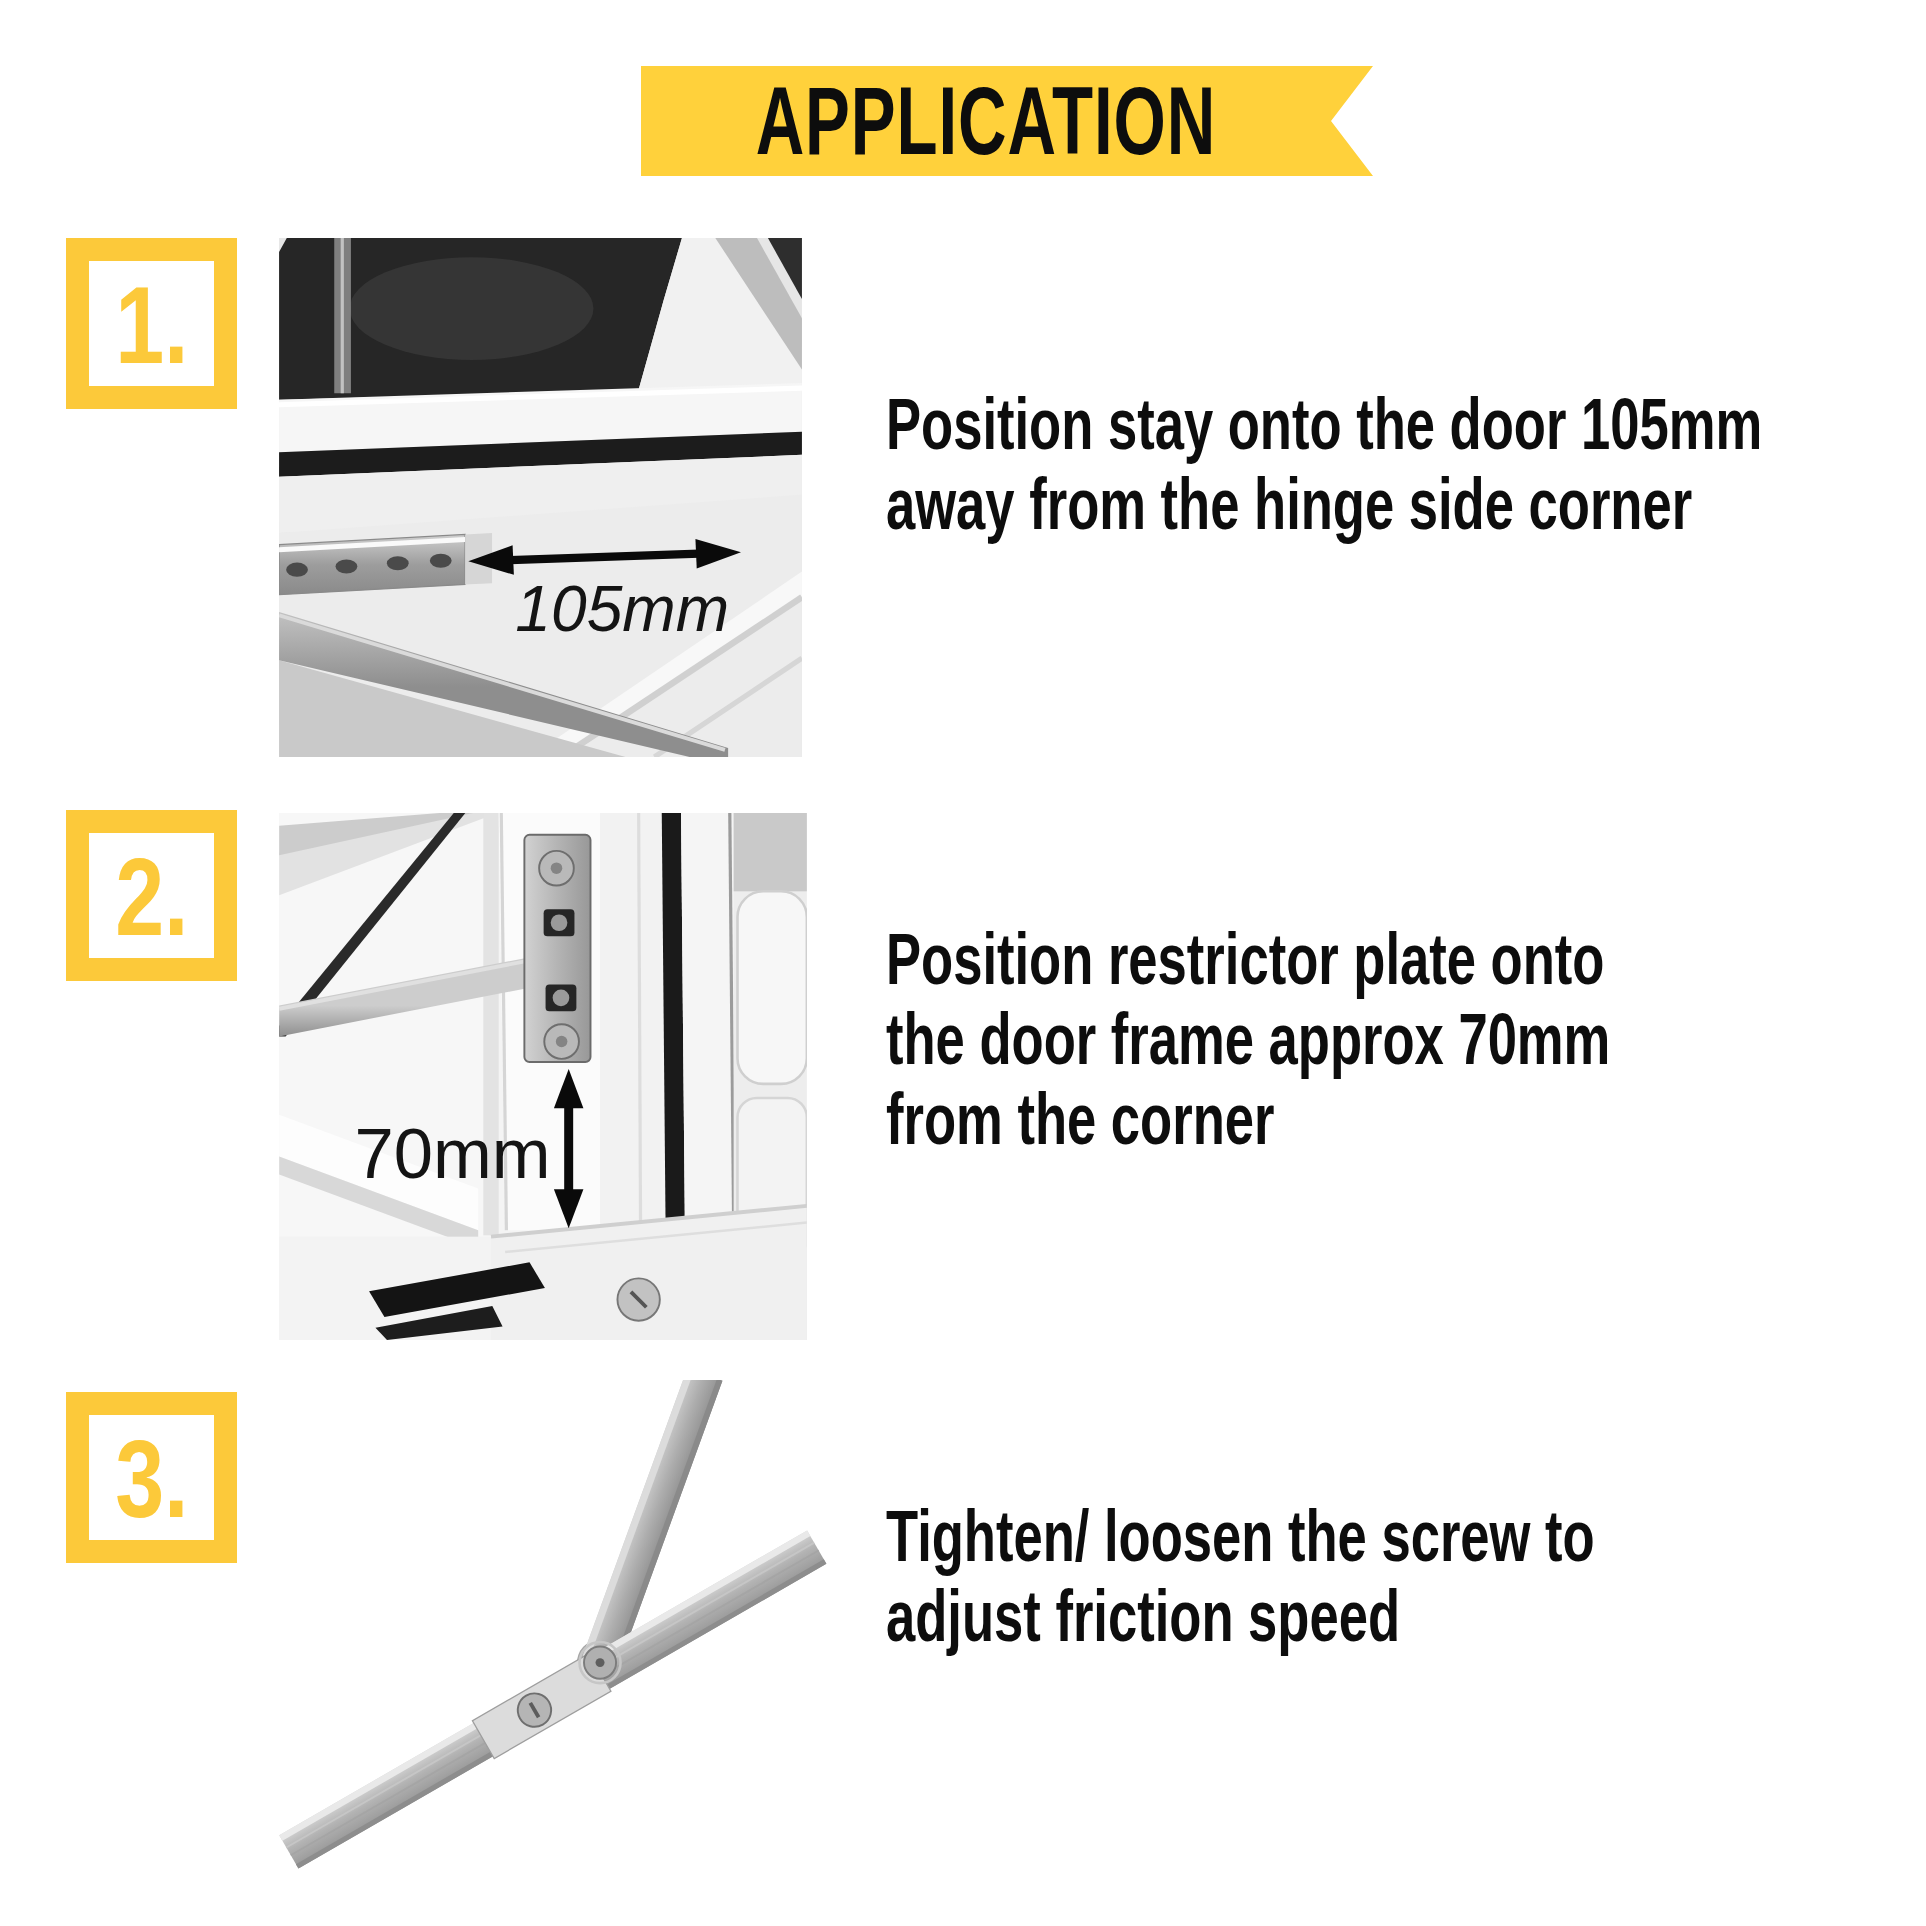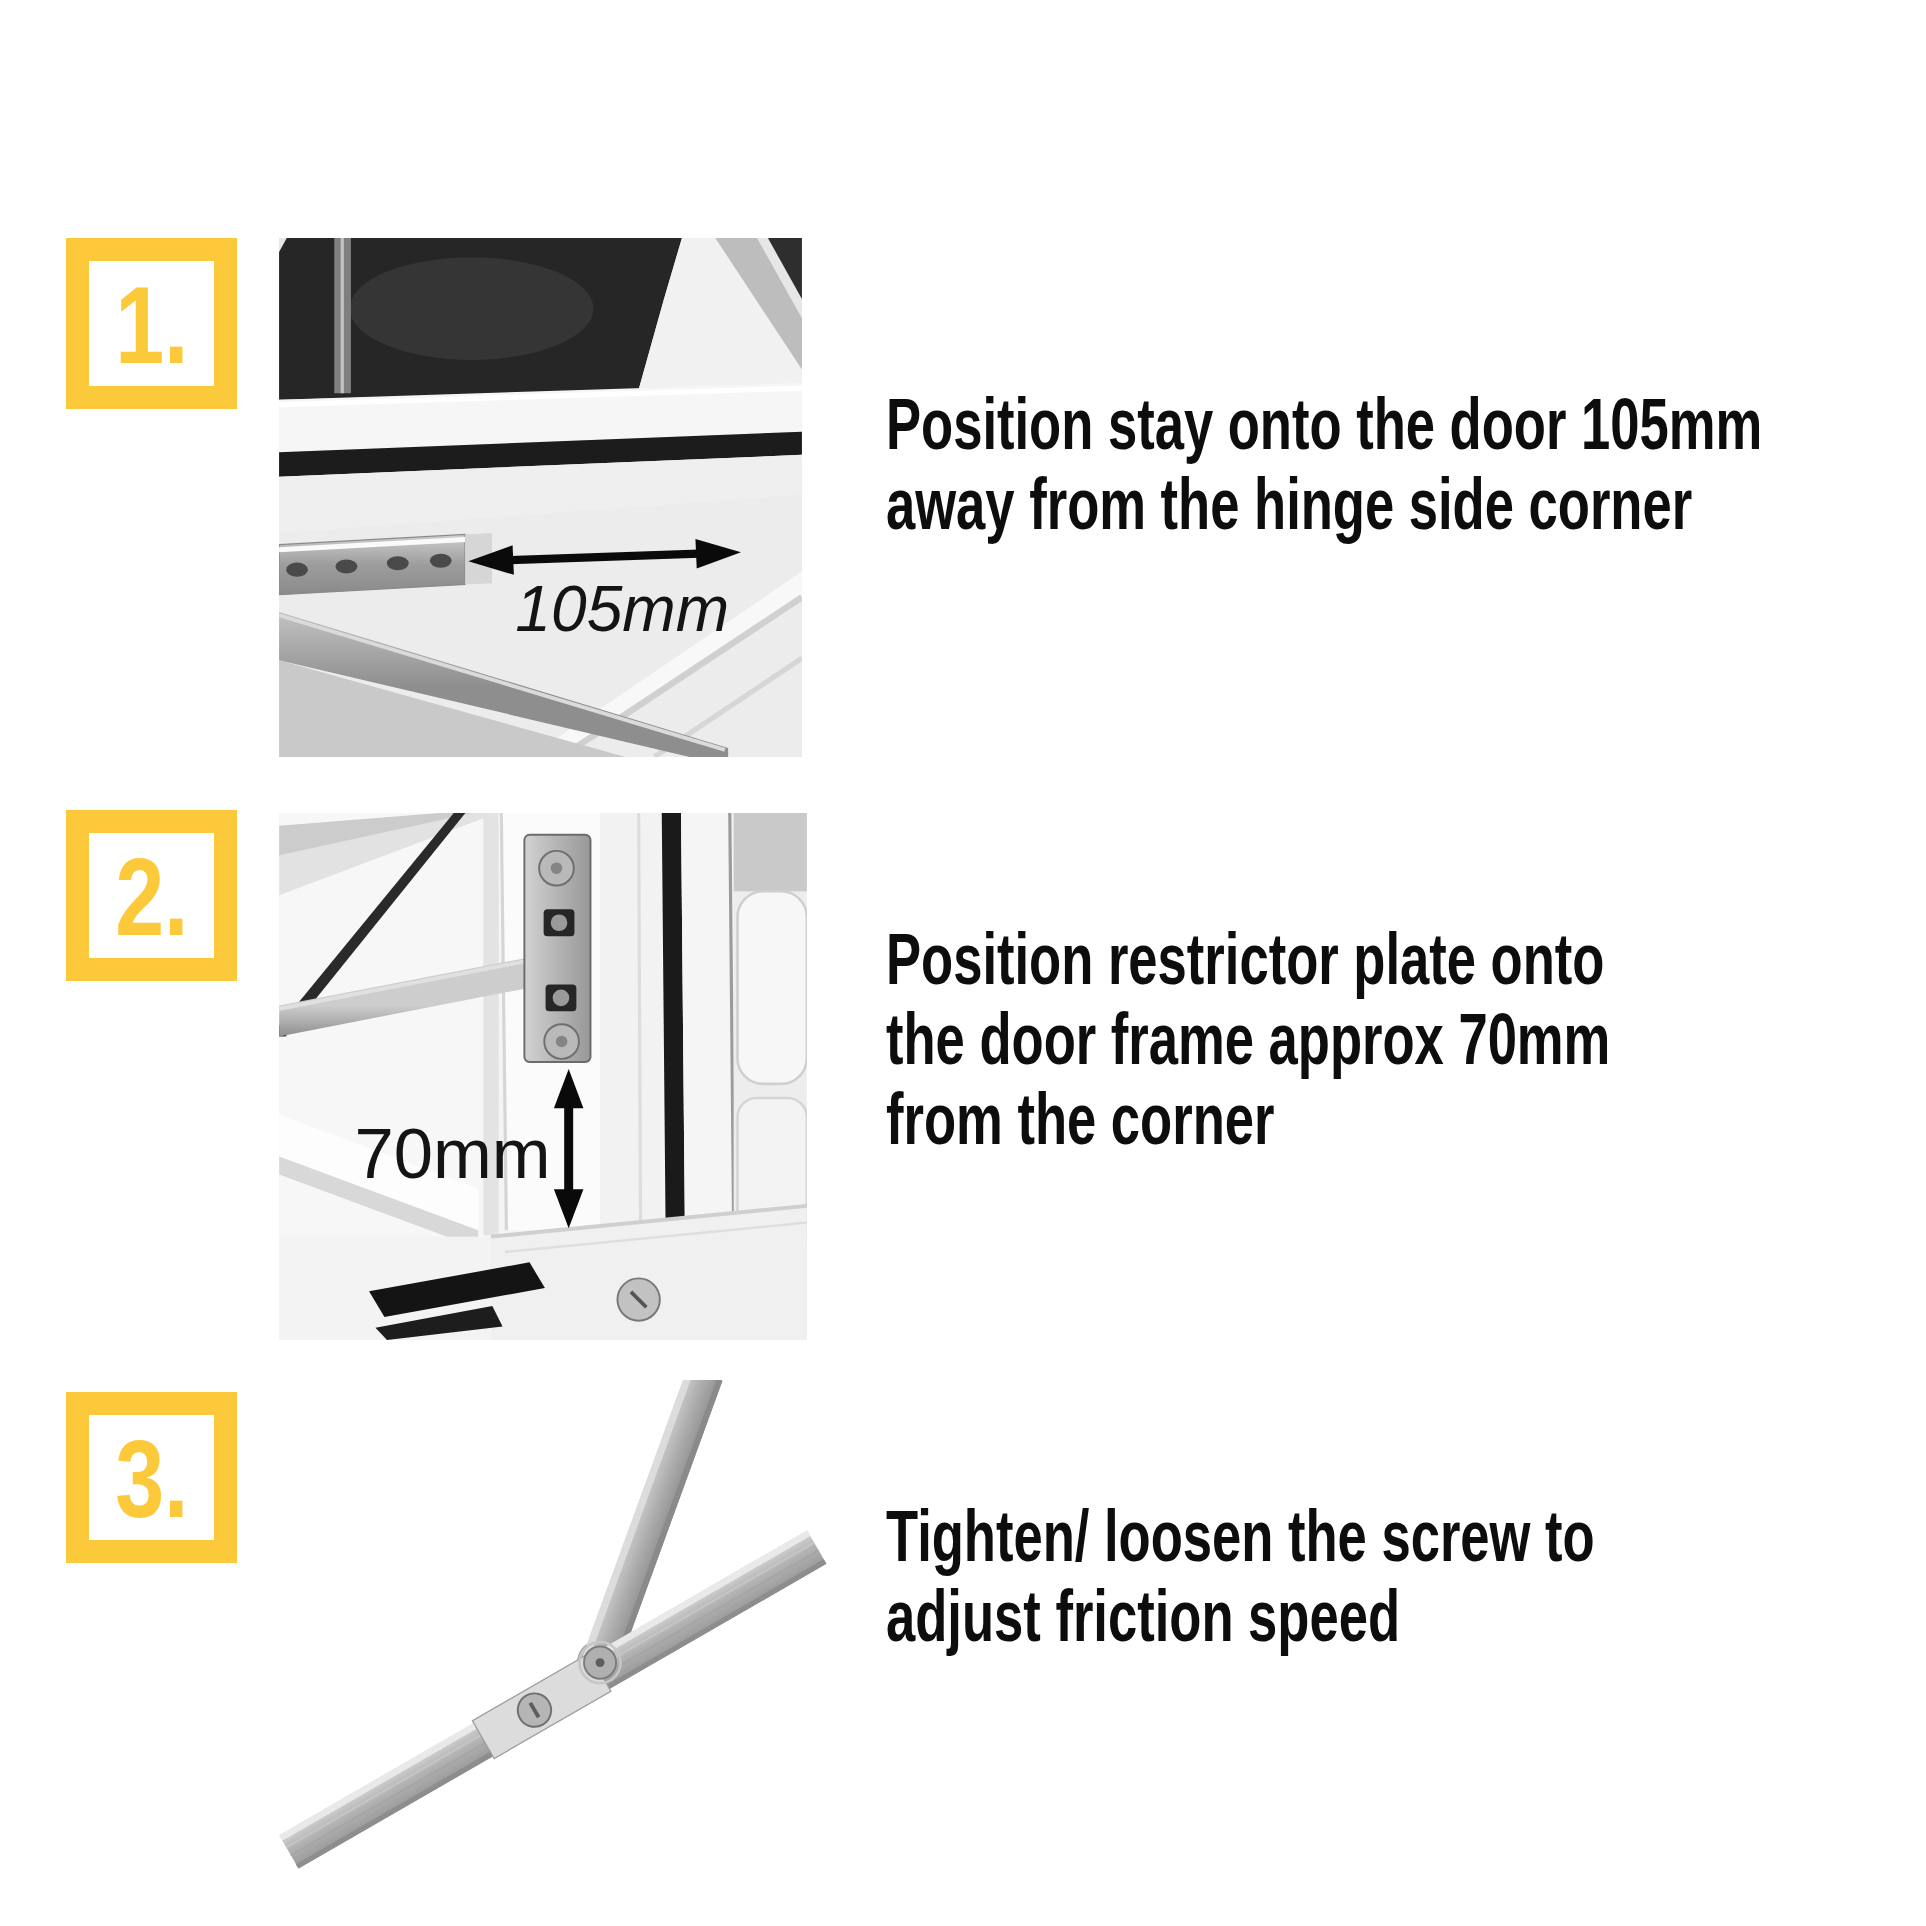--- a/index.html
+++ b/index.html
@@ -47,20 +47,23 @@
   .photo-1{left:279px;top:238px;width:523px;height:519px;}
   .photo-2{left:279px;top:813px;width:528px;height:527px;}
   .photo-3{left:276px;top:1380px;width:693px;height:546px;}
   .dim-label{font-family:"Liberation Sans",sans-serif;fill:#141414;}
 </style>
 </head>
 <body>
 
 <div class="canvas">
 
+  <div class="banner">
+    <div class="banner-title">APPLICATION</div>
+  </div>
 
   <div class="badge badge-1">
     <div class="badge-number">1.</div>
   </div>
 
   <svg class="photo photo-1" viewBox="0 0 815 809" xmlns="http://www.w3.org/2000/svg">
     <defs>
       <linearGradient id="p1chan" x1="0" y1="462" x2="0" y2="556" gradientUnits="userSpaceOnUse">
         <stop offset="0" stop-color="#cfcfcf"></stop>
           <stop offset="0.5" stop-color="#9d9d9d"></stop>

